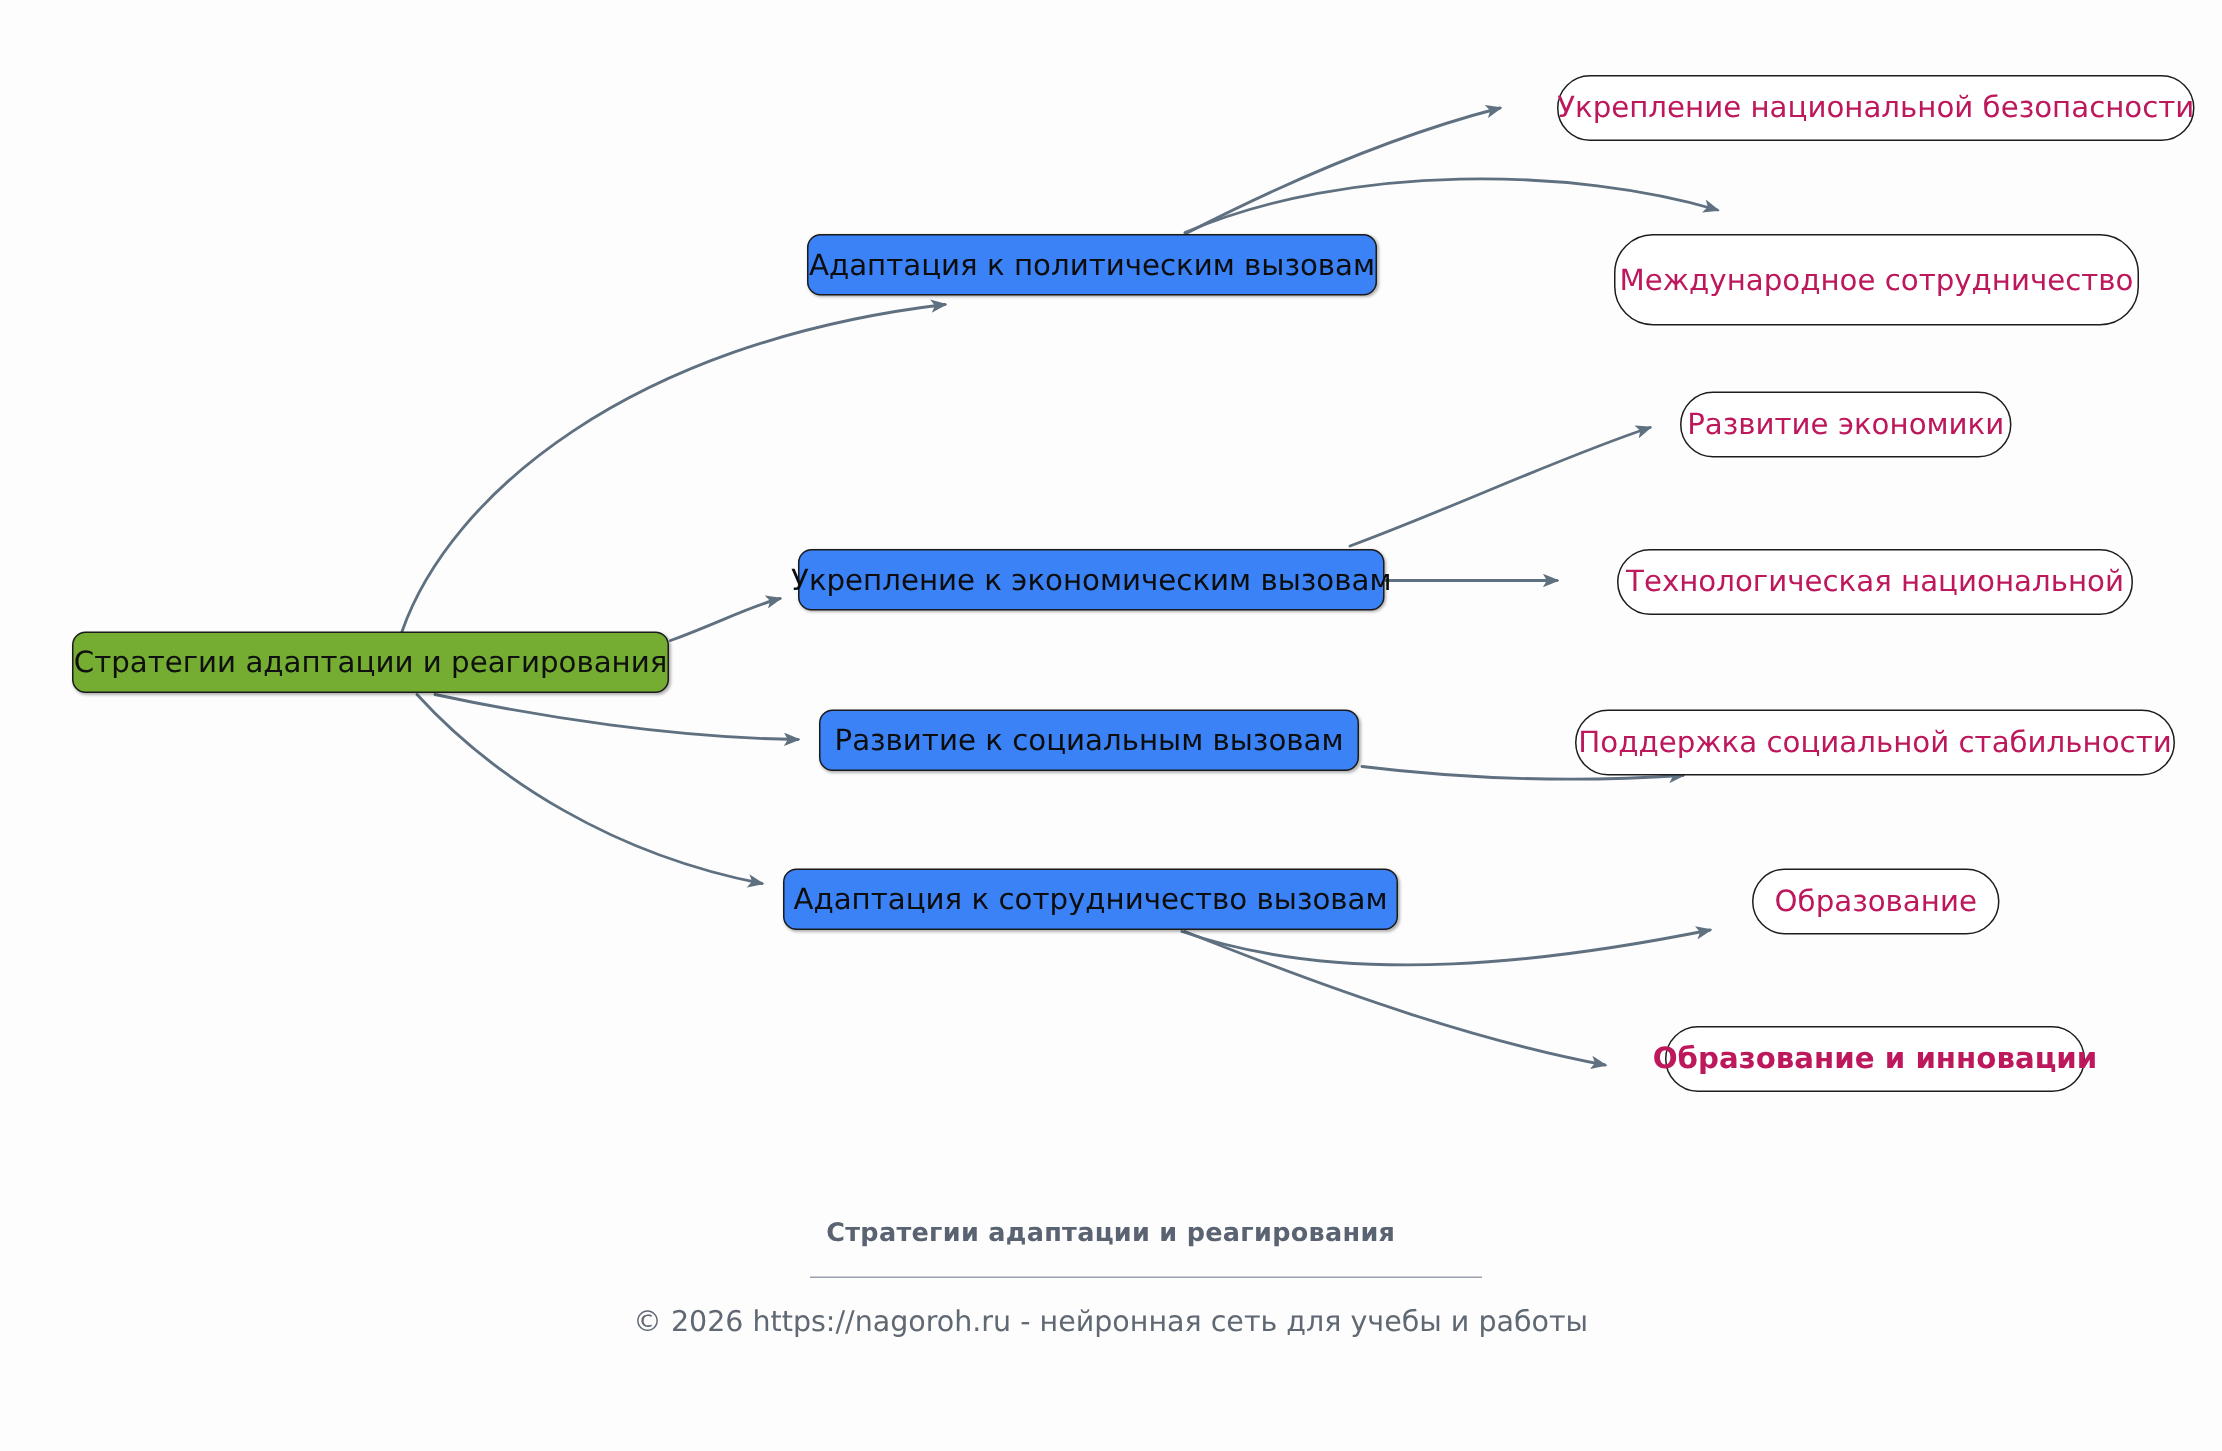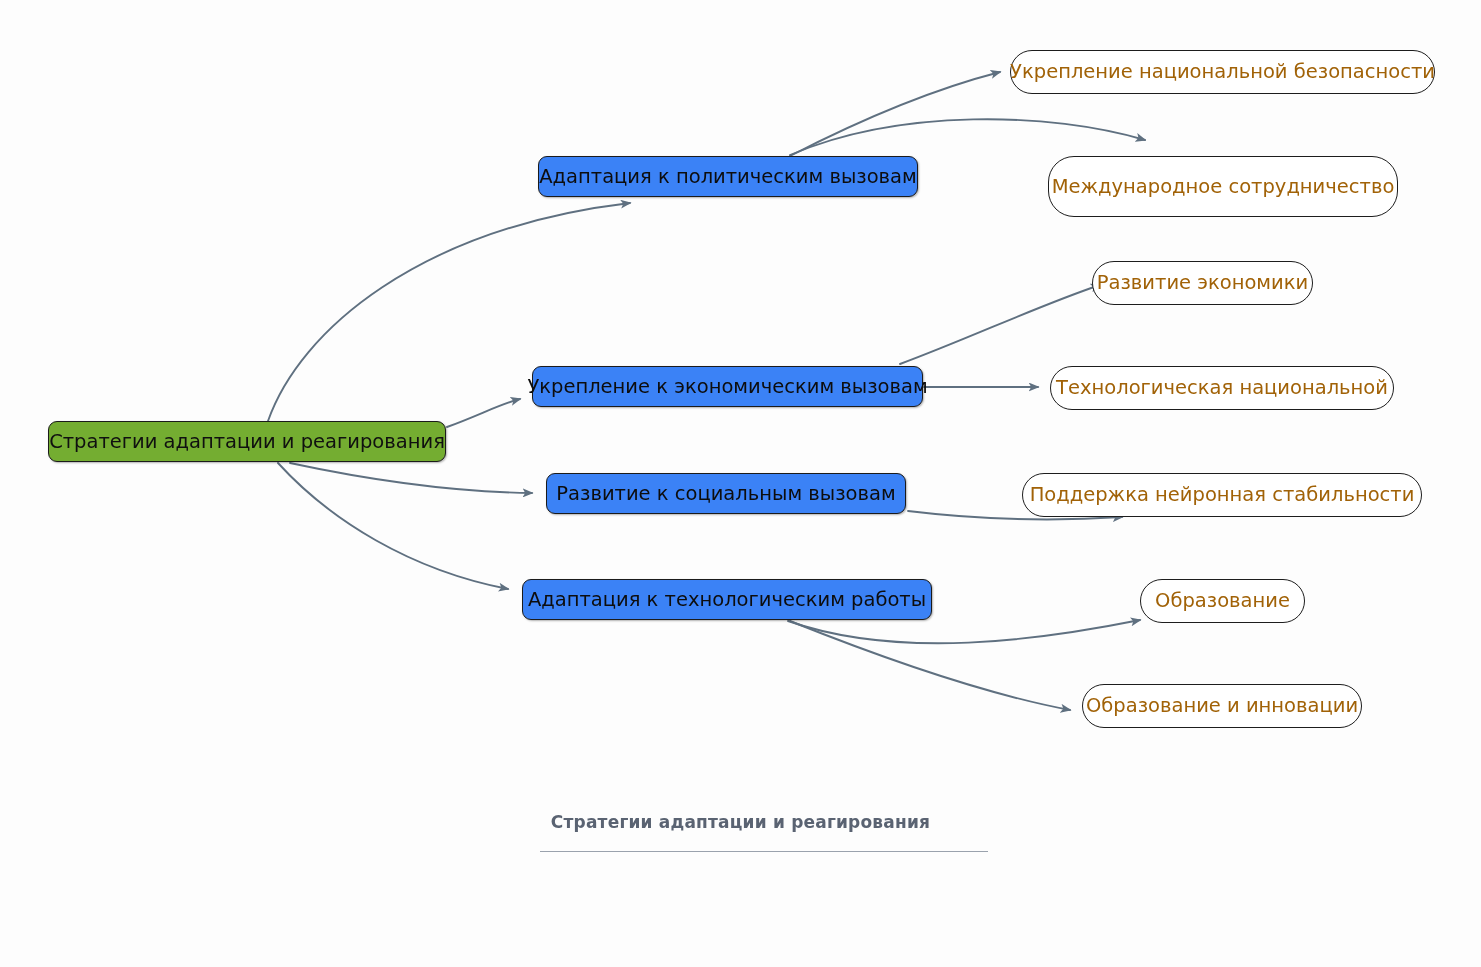--- a/index.html
+++ b/index.html
@@ -63,23 +63,24 @@
     font-size: 19.5px;
     padding: 0 16px;
     box-shadow: 1px 1px 2px rgba(0,0,0,0.30);
   }
 
   
   .node-leaf {
     background: #ffffff;
     border: 1.5px solid #1d1d1d;
     border-radius: 26px;
-    color: #a16207;
+    color: #be185d;
     font-size: 19.5px;
     padding: 12px 18px;
+    margin-left: 28px;
   }
   .footer-title {
     position: absolute;
     left: 0;
     top: 812px;
     width: 1481px;
     text-align: center;
     font-size: 17px;
     font-weight: bold;
     color: #5a6372;
@@ -148,29 +149,30 @@
       <div class="node node-leaf" style="left: 1092px; top: 261px; width: 221px; height: 44px;">
         <span class="node-label">Развитие экономики</span>
       </div>
       <div class="node node-leaf" style="left: 1050px; top: 366px; width: 344px; height: 44px;">
         <span class="node-label">Технологическая национальной</span>
       </div>
       <div class="node node-branch" style="left: 546px; top: 473px; width: 360px; height: 41px;">
         <span class="node-label">Развитие к социальным вызовам</span>
       </div>
       <div class="node node-leaf" style="left: 1022px; top: 473px; width: 400px; height: 44px;">
-        <span class="node-label">Поддержка нейронная стабильности</span>
+        <span class="node-label">Поддержка социальной стабильности</span>
       </div>
       <div class="node node-branch" style="left: 522px; top: 579px; width: 410px; height: 41px;">
-        <span class="node-label">Адаптация к технологическим работы</span>
+        <span class="node-label">Адаптация к сотрудничество вызовам</span>
       </div>
       <div class="node node-leaf" style="left: 1140px; top: 579px; width: 165px; height: 44px;">
         <span class="node-label">Образование</span>
       </div>
-      <div class="node node-leaf" style="left: 1082px; top: 684px; width: 280px; height: 44px;">
+      <div class="node node-leaf" style="left: 1082px; top: 684px; width: 280px; height: 44px; font-weight: bold;">
         <span class="node-label">Образование и инновации</span>
       </div>
     </div>
 
   <div class="footer-title">Стратегии адаптации и реагирования</div>
   <div class="footer-rule"></div>
+  <div class="footer-copy">© 2026 https://nagoroh.ru - нейронная сеть для учебы и работы</div>
 
 </div>
 
 </body></html>

